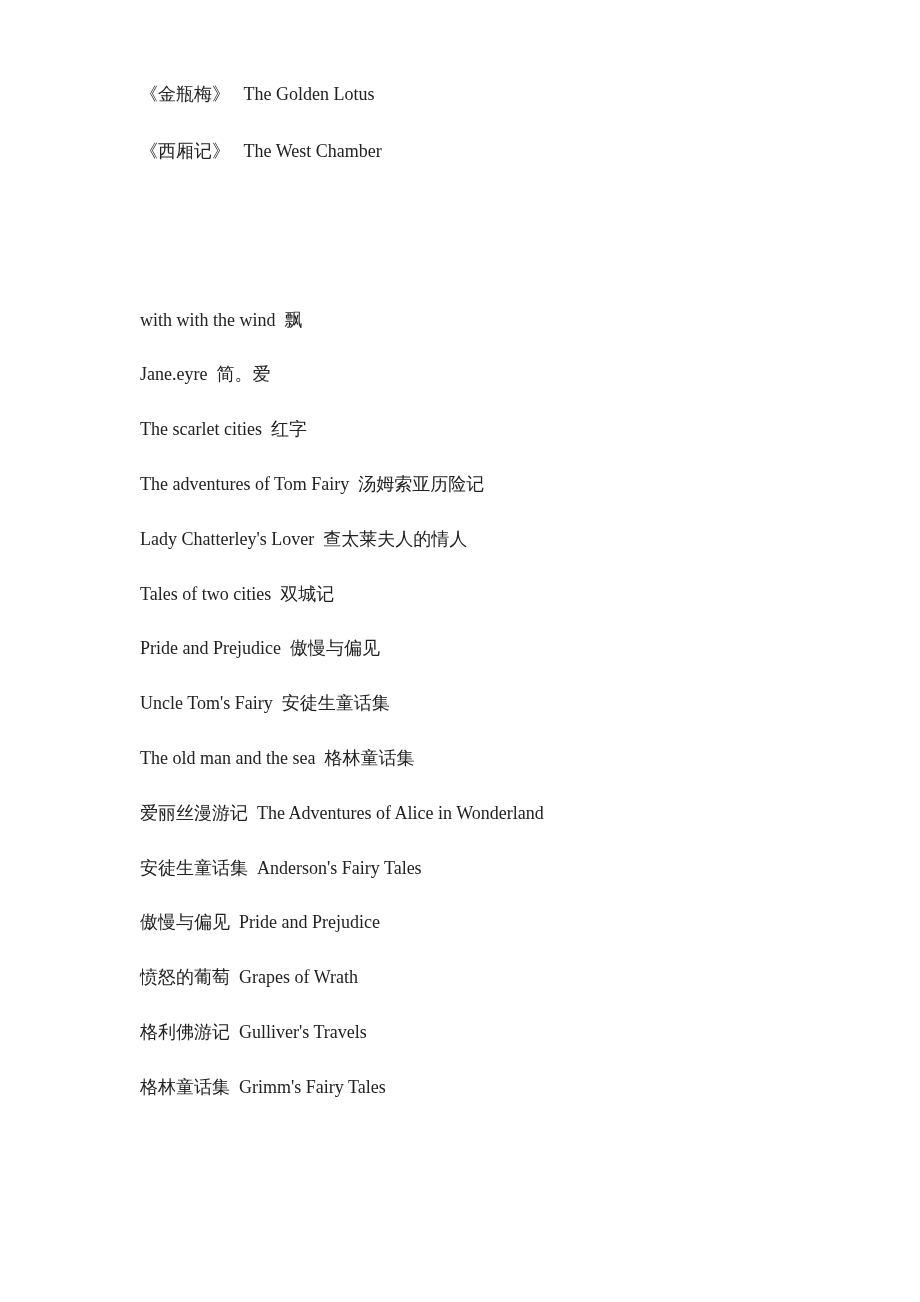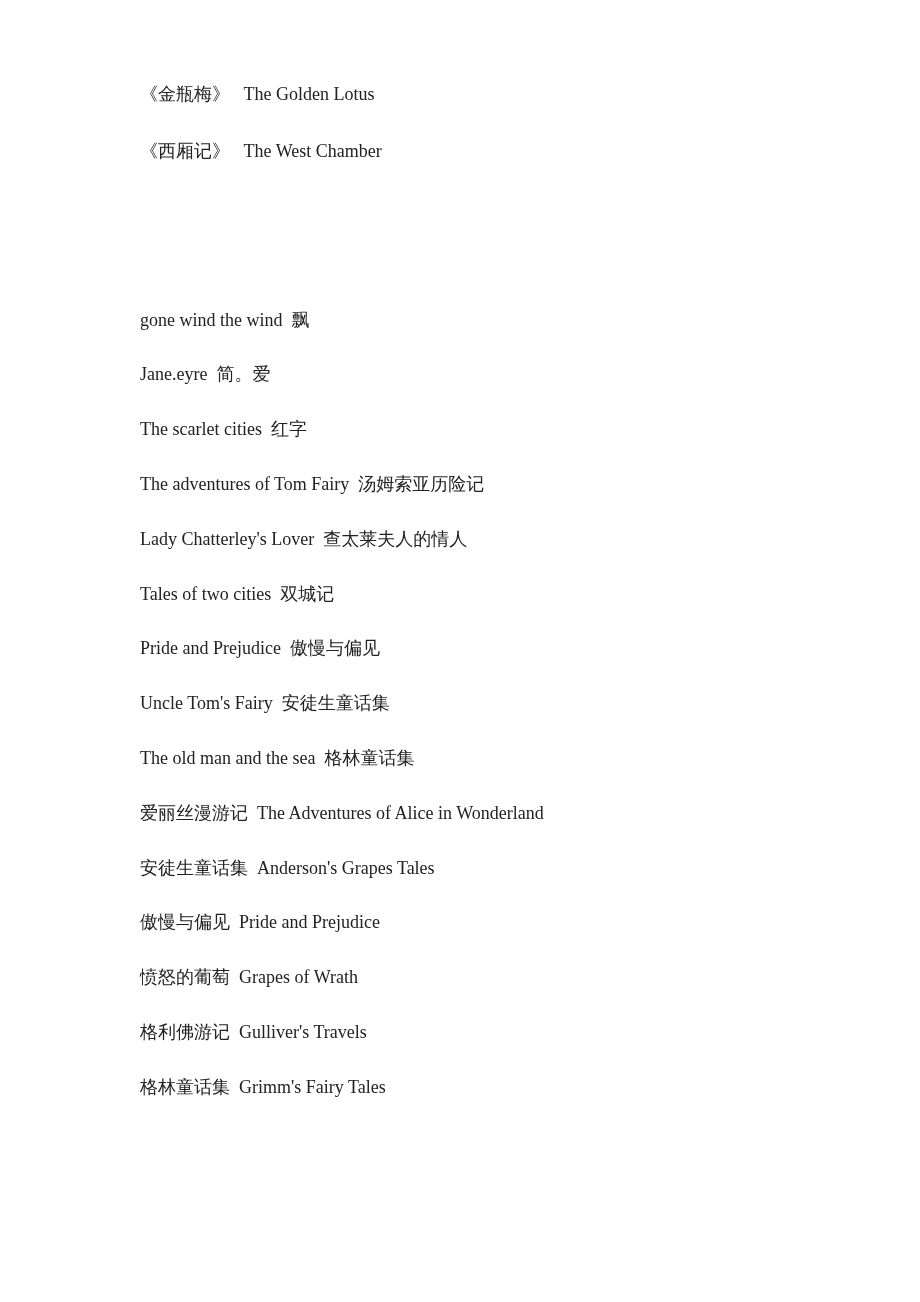--- a/index.html
+++ b/index.html
@@ -39,28 +39,28 @@
 <body>
 
 <div class="section-top">
 <div class="book-entry"><span>《金瓶梅》</span>&nbsp;&nbsp;&nbsp;<span>The Golden Lotus</span></div>
     <div class="book-entry"><span>《西厢记》</span>&nbsp;&nbsp;&nbsp;<span>The West Chamber</span></div>
   </div>
 
 <div class="section-divider"></div>
 
 <div class="section-bottom">
-<div class="book-entry"><span>gone wind the wind</span>&nbsp;&nbsp;<span>飘</span></div>
+<div class="book-entry"><span>with with the wind</span>&nbsp;&nbsp;<span>飘</span></div>
     <div class="book-entry"><span>Jane.eyre</span>&nbsp;&nbsp;<span>简。爱</span></div>
     <div class="book-entry"><span>The scarlet cities</span>&nbsp;&nbsp;<span>红字</span></div>
     <div class="book-entry"><span>The adventures of Tom Fairy</span>&nbsp;&nbsp;<span>汤姆索亚历险记</span></div>
     <div class="book-entry"><span>Lady Chatterley's Lover</span>&nbsp;&nbsp;<span>查太莱夫人的情人</span></div>
     <div class="book-entry"><span>Tales of two cities</span>&nbsp;&nbsp;<span>双城记</span></div>
     <div class="book-entry"><span>Pride and Prejudice</span>&nbsp;&nbsp;<span>傲慢与偏见</span></div>
     <div class="book-entry"><span>Uncle Tom's Fairy</span>&nbsp;&nbsp;<span>安徒生童话集</span></div>
     <div class="book-entry"><span>The old man and the sea</span>&nbsp;&nbsp;<span>格林童话集</span></div>
     <div class="book-entry"><span>爱丽丝漫游记</span>&nbsp;&nbsp;<span>The Adventures of Alice in Wonderland</span></div>
-    <div class="book-entry"><span>安徒生童话集</span>&nbsp;&nbsp;<span>Anderson's Grapes Tales</span></div>
+    <div class="book-entry"><span>安徒生童话集</span>&nbsp;&nbsp;<span>Anderson's Fairy Tales</span></div>
     <div class="book-entry"><span>傲慢与偏见</span>&nbsp;&nbsp;<span>Pride and Prejudice</span></div>
     <div class="book-entry"><span>愤怒的葡萄</span>&nbsp;&nbsp;<span>Grapes of Wrath</span></div>
     <div class="book-entry"><span>格利佛游记</span>&nbsp;&nbsp;<span>Gulliver's Travels</span></div>
     <div class="book-entry"><span>格林童话集</span>&nbsp;&nbsp;<span>Grimm's Fairy Tales</span></div>
   </div>
 
 </body></html>

